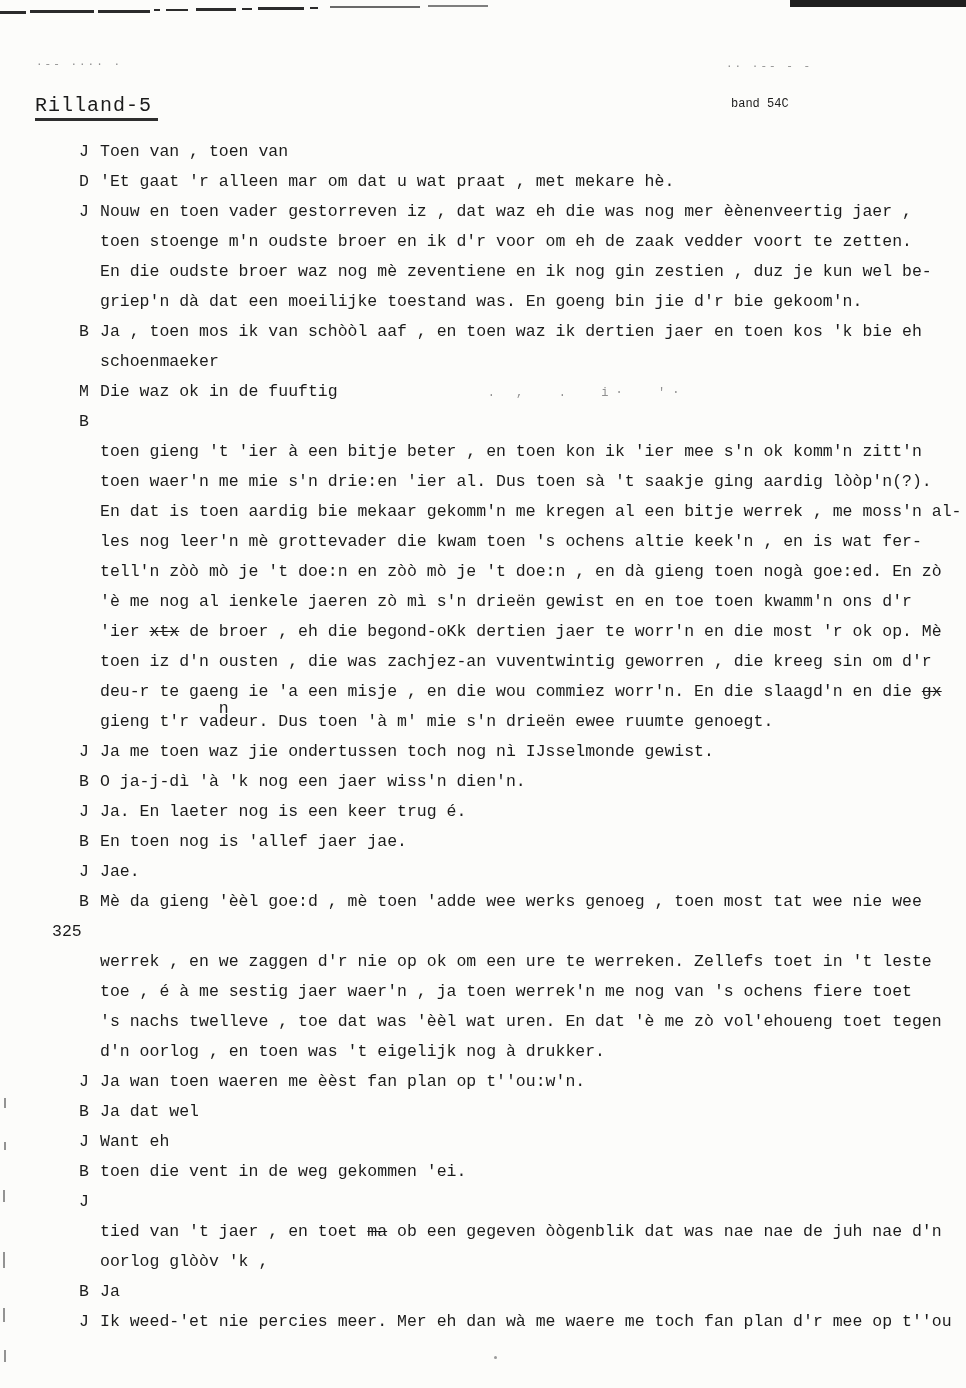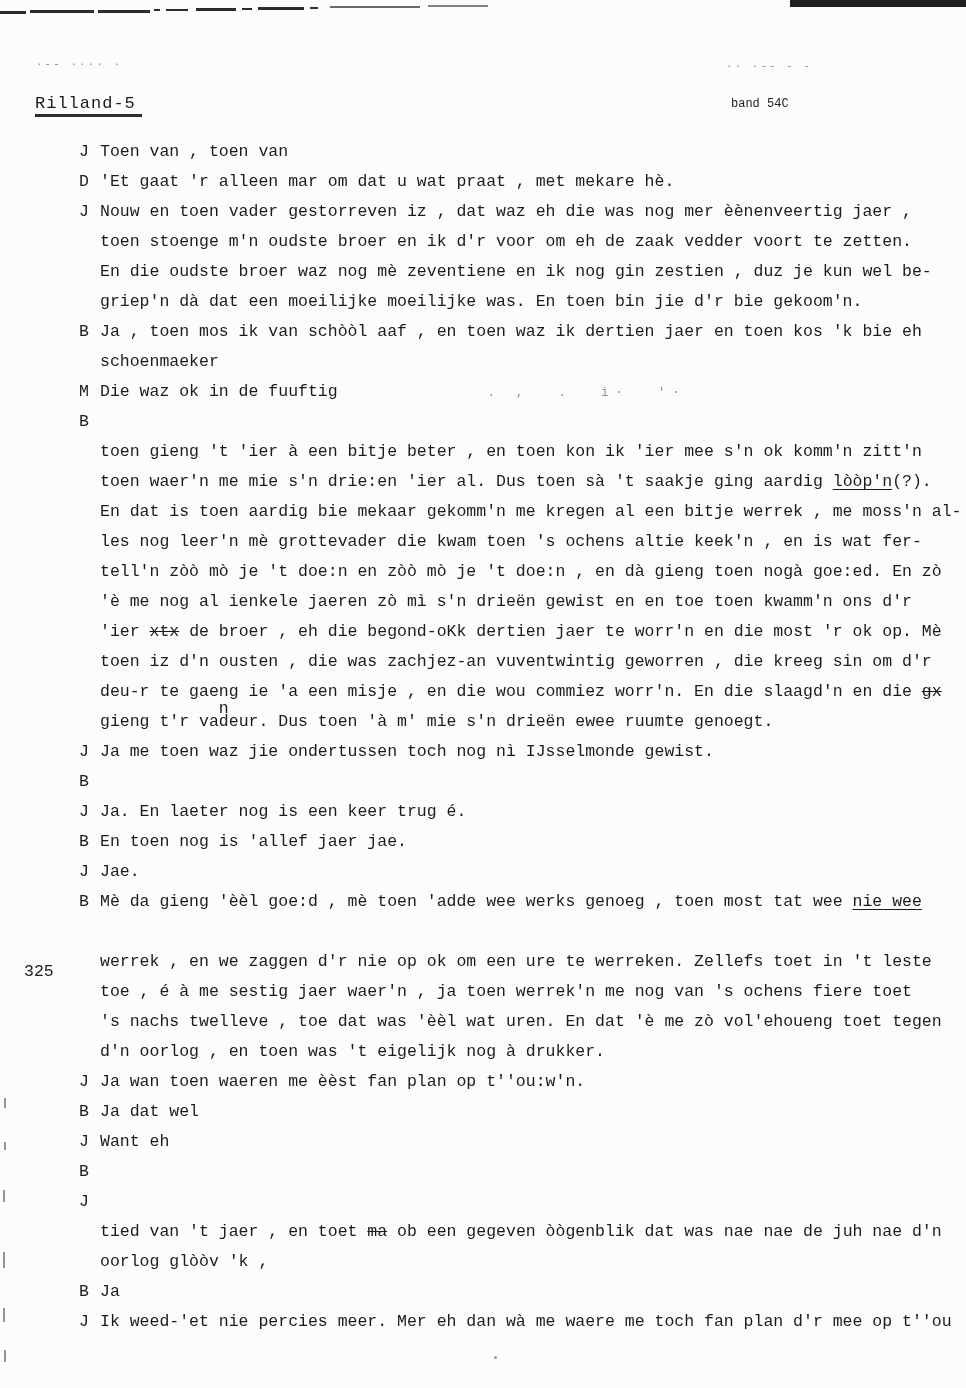--- a/index.html
+++ b/index.html
@@ -1,30 +1,30 @@
 <!DOCTYPE html>
 <html><head>
 <meta charset="utf-8">
 <style>
   html,body{margin:0;padding:0;background:#d9d9d9;}
   .page{position:relative;width:966px;height:1388px;background:#fcfcfa;overflow:hidden;
         font-family:"Liberation Mono","DejaVu Sans Mono",monospace;color:#1b1b1b;}
   
-  .header-title{position:absolute;left:35px;top:94px;font-size:17px;letter-spacing:1px;
+  .header-title{position:absolute;left:35px;top:94px;font-size:20px;letter-spacing:1px;
                 border-bottom:3px solid #2e2e2e;padding:0 6px 1px 0;white-space:pre;}
   .band-label{position:absolute;left:731px;top:97px;font-size:12px;white-space:pre;}
   .pencil{position:absolute;color:#8d8d8d;font-size:11px;letter-spacing:2px;white-space:pre;}
   .pencil-l{left:36px;top:58px;}
   .pencil-r{left:726px;top:60px;}
   
   .transcript{position:absolute;left:0;top:137px;width:1100px;}
   .line{position:relative;height:30px;line-height:30px;white-space:pre;font-size:16.5px;padding-left:100px;}
   .speaker{position:absolute;left:79px;top:0;}
-  .linenum{position:absolute;left:24px;top:0;margin-top:40px;}
-  .seg-u{text-decoration:underline;text-underline-offset:3px;margin-top:28px;}
+  .linenum{position:absolute;left:52px;top:0;}
+  .seg-u{text-underline-offset:3px;margin-top:28px;}
   .seg-s{text-decoration:line-through;text-align:right;}
   .seg-sup{display:inline-block;width:0;transform:translateY(-13px);overflow:visible;}
   .faint{color:#8f8f8f;font-size:12px;letter-spacing:7px;margin-left:150px;}
   
   .art{position:absolute;background:#2b2b2b;}
   .tick{position:absolute;background:#5a5a5a;opacity:.65;}
   .dot{position:absolute;width:3px;height:3px;border-radius:50%;background:#9a9a9a;}
 </style>
 </head>
 <body>
@@ -49,50 +49,50 @@
 
   <div class="header-title">Rilland-5</div>
   <div class="band-label">band 54C</div>
 
   <div class="transcript">
       <div class="line"><span class="speaker">J</span><span><span>Toen van , toen van</span></span></div>
       <div class="line"><span class="speaker">D</span><span><span>'Et gaat 'r alleen mar om dat u wat praat , met mekare hè.</span></span></div>
       <div class="line"><span class="speaker">J</span><span><span>Nouw en toen vader gestorreven iz , dat waz eh die was nog mer èènenveertig jaer ,</span></span></div>
       <div class="line"><span><span>toen stoenge m'n oudste broer en ik d'r voor om eh de zaak vedder voort te zetten.</span></span></div>
       <div class="line"><span><span>En die oudste broer waz nog mè zeventiene en ik nog gin zestien , duz je kun wel be-</span></span></div>
-      <div class="line"><span><span>griep'n dà dat een moeilijke moeilijke was. En toen bin jie d'r bie gekoom'n.</span></span></div>
+      <div class="line"><span><span>griep'n dà dat een moeilijke toestand was. En goeng bin jie d'r bie gekoom'n.</span></span></div>
       <div class="line"><span class="speaker">B</span><span><span>Ja , toen mos ik van schòòl aaf , en toen waz ik dertien jaer en toen kos 'k bie eh</span></span></div>
       <div class="line"><span><span>schoenmaeker</span></span></div>
       <div class="line"><span class="speaker">M</span><span><span>Die waz ok in de fuuftig</span></span><span class="faint">. ,  .  i·  '·</span></div>
       <div class="line"><span class="speaker">B</span></div>
       <div class="line"><span><span>toen gieng 't 'ier à een bitje beter , en toen kon ik 'ier mee s'n ok komm'n zitt'n</span></span></div>
       <div class="line"><span><span>toen waer'n me mie s'n drie:en 'ier al. Dus toen sà 't saakje ging aardig </span><span class="seg-u">lòòp'n</span><span>(?).</span></span></div>
       <div class="line"><span><span>En dat is toen aardig bie mekaar gekomm'n me kregen al een bitje werrek , me moss'n al-</span></span></div>
       <div class="line"><span><span>les nog leer'n mè grottevader die kwam toen 's ochens altie keek'n , en is wat fer-</span></span></div>
       <div class="line"><span><span>tell'n zòò mò je 't doe:n en zòò mò je 't doe:n , en dà gieng toen nogà goe:ed. En zò</span></span></div>
       <div class="line"><span><span>'è me nog al ienkele jaeren zò mì s'n drieën gewist en en toe toen kwamm'n ons d'r</span></span></div>
       <div class="line"><span><span>'ier </span><span class="seg-s">xtx</span><span> de broer , eh die begond-oKk dertien jaer te worr'n en die most 'r ok op. Mè</span></span></div>
       <div class="line"><span><span>toen iz d'n ousten , die was zachjez-an vuventwintig geworren , die kreeg sin om d'r</span></span></div>
       <div class="line"><span><span>deu-r te gaeng ie 'a een misje , en die wou commiez worr'n. En die slaagd'n en die </span><span class="seg-s">gx</span></span></div>
       <div class="line"><span><span>gieng t'r va</span><span class="seg-sup">n</span><span>deur. Dus toen 'à m' mie s'n drieën ewee ruumte genoegt.</span></span></div>
       <div class="line"><span class="speaker">J</span><span><span>Ja me toen waz jie ondertussen toch nog nì IJsselmonde gewist.</span></span></div>
-      <div class="line"><span class="speaker">B</span></div>
+      <div class="line"><span class="speaker">B</span><span><span>O ja-j-dì 'à 'k nog een jaer wiss'n dien'n.</span></span></div>
       <div class="line"><span class="speaker">J</span><span><span>Ja. En laeter nog is een keer trug é.</span></span></div>
       <div class="line"><span class="speaker">B</span><span><span>En toen nog is 'allef jaer jae.</span></span></div>
       <div class="line"><span class="speaker">J</span><span><span>Jae.</span></span></div>
       <div class="line"><span class="speaker">B</span><span><span>Mè da gieng 'èèl goe:d , mè toen 'adde wee werks genoeg , toen most tat wee </span><span class="seg-u">nie wee</span></span></div>
       <div class="line"><span class="linenum">325</span></div>
       <div class="line"><span><span>werrek , en we zaggen d'r nie op ok om een ure te werreken. Zellefs toet in 't leste</span></span></div>
       <div class="line"><span><span>toe , é à me sestig jaer waer'n , ja toen werrek'n me nog van 's ochens fiere toet</span></span></div>
       <div class="line"><span><span>'s nachs twelleve , toe dat was 'èèl wat uren. En dat 'è me zò vol'ehoueng toet tegen</span></span></div>
       <div class="line"><span><span>d'n oorlog , en toen was 't eigelijk nog à drukker.</span></span></div>
       <div class="line"><span class="speaker">J</span><span><span>Ja wan toen waeren me èèst fan plan op t''ou:w'n.</span></span></div>
       <div class="line"><span class="speaker">B</span><span><span>Ja dat wel</span></span></div>
       <div class="line"><span class="speaker">J</span><span><span>Want eh</span></span></div>
-      <div class="line"><span class="speaker">B</span></div>
+      <div class="line"><span class="speaker">B</span><span><span>toen die vent in de weg gekommen 'ei.</span></span></div>
       <div class="line"><span class="speaker">J</span></div>
       <div class="line"><span><span>tied van 't jaer , en toet </span><span class="seg-s">ma</span><span> ob een gegeven òògenblik dat was nae nae de juh nae d'n</span></span></div>
       <div class="line"><span><span>oorlog glòòv 'k ,</span></span></div>
       <div class="line"><span class="speaker">B</span><span><span>Ja</span></span></div>
       <div class="line"><span class="speaker">J</span><span><span>Ik weed-'et nie percies meer. Mer eh dan wà me waere me toch fan plan d'r mee op t''ou</span></span></div>
     </div>
 
   <div class="tick" style="left:4px;top:1098px;width:2px;height:10px;"></div>
   <div class="tick" style="left:4px;top:1142px;width:2px;height:8px;"></div>
   <div class="tick" style="left:3px;top:1190px;width:2px;height:12px;"></div>

